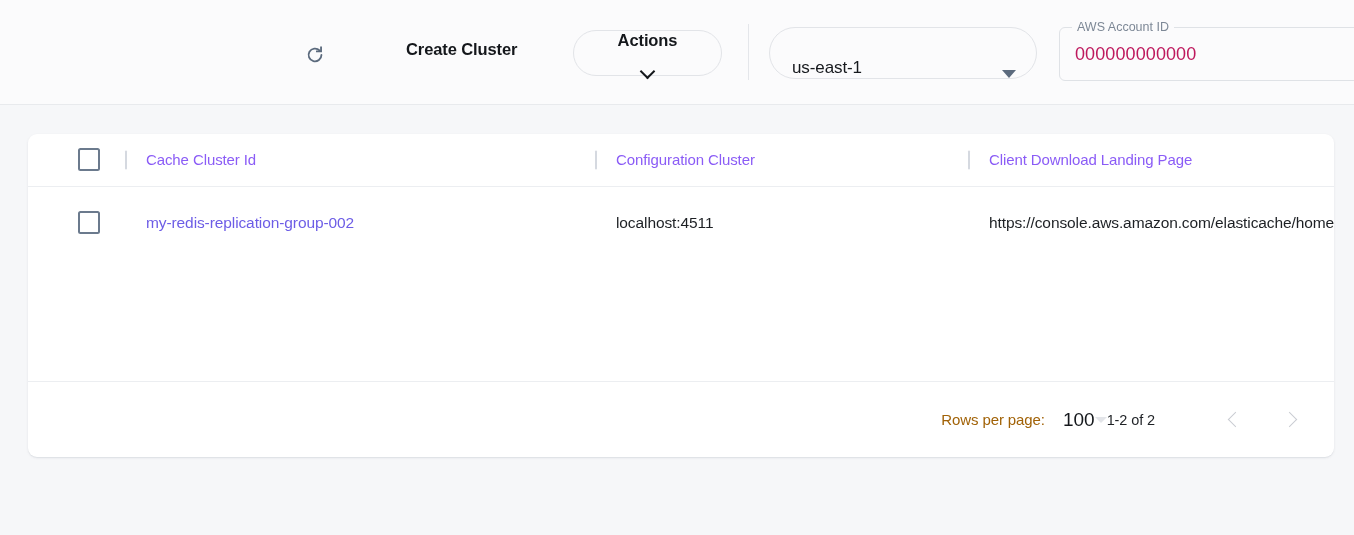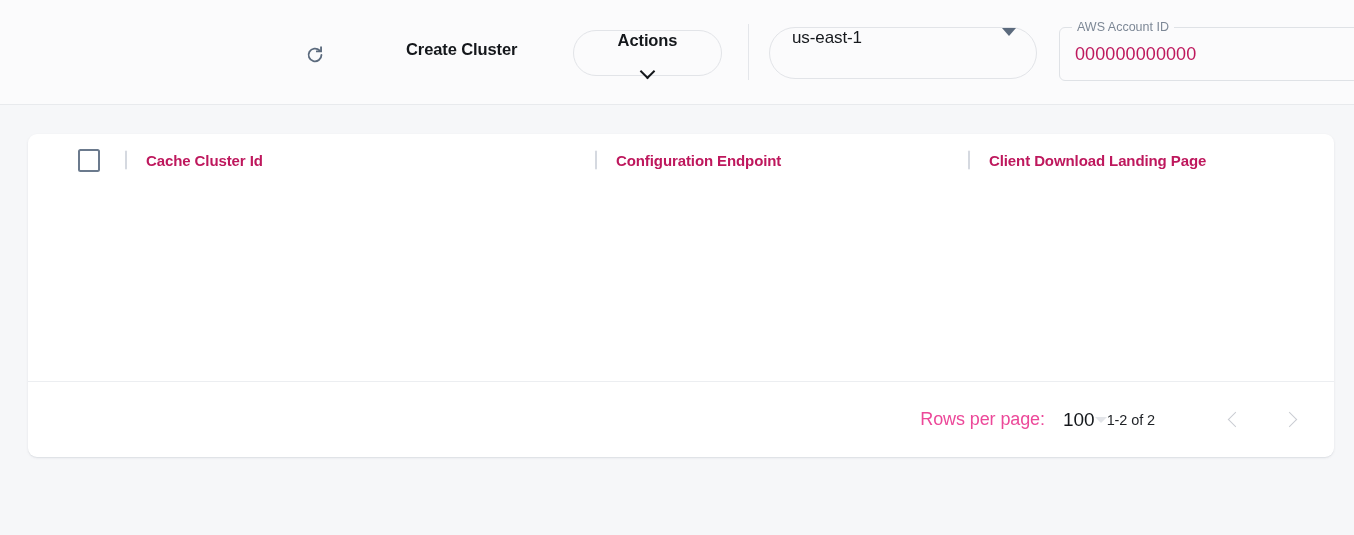--- a/index.html
+++ b/index.html
@@ -120,21 +120,21 @@
   .region-select {
     position: absolute;
     left: 769px;
     top: 27px;
     width: 268px;
     height: 52px;
     background: #fbfbfc;
     border: 1px solid #e2e4e8;
     border-radius: 26px;
     display: flex;
-    align-items: flex-start;
+    align-items: flex-end;
     padding: 0 20px 0 22px;
     cursor: pointer;
   }
   .region-select .val {
     font-size: 17px;
     color: #16191d;
     flex: 1;
     letter-spacing: -0.1px;
   }
   .caret-filled {
@@ -205,23 +205,23 @@
   .col-check { width: 97px; }
   .col-id    { width: 470px; }
   .col-cfg   { width: 373px; }
   .col-url   { width: auto; }
 
   .tbl th {
     height: 52px;
     padding: 0;
     text-align: left;
     vertical-align: middle;
-    font-weight: bold;
+    font-weight: normal;
     font-size: 15px;
-    color: #be185d;
+    color: #8b5cf6;
     letter-spacing: -0.1px;
     white-space: nowrap;
     position: relative;
   }
   .tbl th .th-inner { display: block; padding-left: 21px; }
   .tbl th.bar::before {
     content: "";
     position: absolute;
     left: 0;
     top: 50%;
@@ -274,22 +274,22 @@
     width: 100%;
     height: 76px;
     border-top: 1px solid #eceef1;
     display: flex;
     align-items: center;
     justify-content: flex-end;
     padding-right: 22px;
     gap: 0;
   }
   .pager .rpp-label {
-    font-size: 18px;
-    color: #ec4899;
+    font-size: 15px;
+    color: #a16207;
     letter-spacing: -0.1px;
   }
   .rpp-select {
     display: flex;
     align-items: center;
     gap: 0;
     margin-left: 18px;
     cursor: pointer;
   }
   .rpp-select .rpp-val {
@@ -371,28 +371,44 @@
     </colgroup>
     <thead>
       <tr>
         <th class="col-check">
           <button class="cbx"></button>
         </th>
         <th class="bar">
           <span class="th-inner">Cache Cluster Id</span>
         </th>
         <th class="bar">
-          <span class="th-inner">Configuration Endpoint</span>
+          <span class="th-inner">Configuration Cluster</span>
         </th>
         <th class="bar">
           <span class="th-inner">Client Download Landing Page</span>
         </th>
       </tr>
     </thead>
     <tbody>
+      <tr>
+        <td class="col-check">
+          <button class="cbx"></button>
+        </td>
+        <td>
+          <span class="td-inner">
+            <a class="cluster-link">my-redis-replication-group-002</a>
+          </span>
+        </td>
+        <td>
+          <span class="td-inner">localhost:4511</span>
+        </td>
+        <td class="col-url">
+          <span class="td-inner">https://console.aws.amazon.com/elasticache/home</span>
+        </td>
+      </tr>
     </tbody>
   </table>
 
   <div class="pager">
     <span class="rpp-label">Rows per page:</span>
     <div class="rpp-select">
       <span class="rpp-val">100</span>
       <span class="caret-sm"></span>
     </div>
     <span class="range">1-2 of 2</span>

